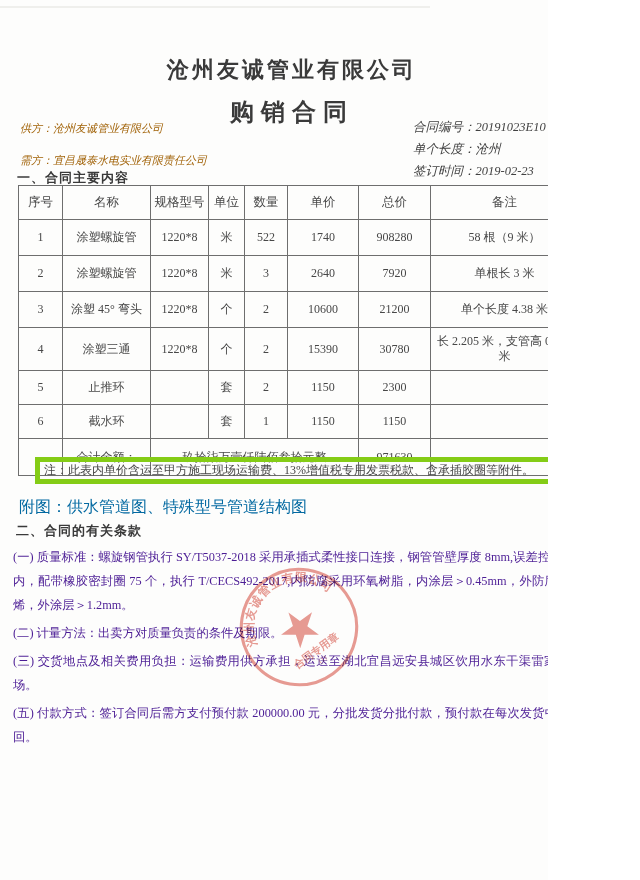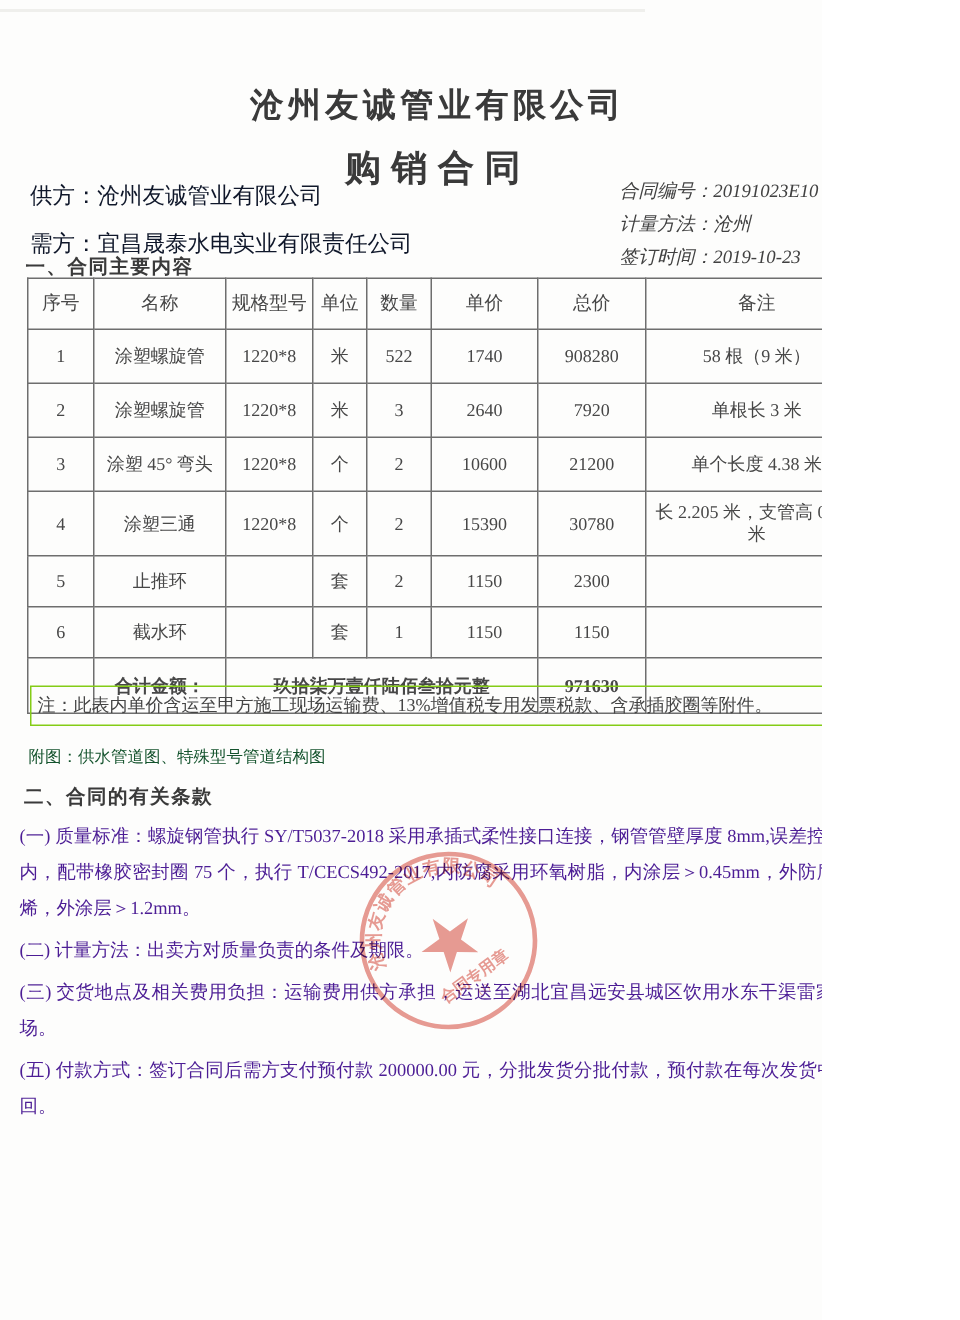--- a/index.html
+++ b/index.html
@@ -14,21 +14,21 @@
   
   .artifact-top-line { position:absolute; top:6px; left:0; width:430px; height:2px; background:#efefec; }
   .artifact-box1 { position:absolute; top:0; left:551px; width:46px; height:12px; background:#f5f5f2; }
   .artifact-box2 { position:absolute; top:0; left:618px; width:22px; height:15px; background:#f3f3f0; }
 
   .title1 { position:absolute; top:55px; left:0; width:584px; text-align:center;
             font-size:22px; font-weight:600; letter-spacing:3px; color:#3a3a3a; }
   .title2 { position:absolute; top:96px; left:0; width:584px; text-align:center;
             font-size:24px; font-weight:600; letter-spacing:7px; color:#3a3a3a; }
 
-  .meta-line { position:absolute; font-size:15px; white-space:nowrap; color:#0f172a; }
+  .meta-line { position:absolute; font-size:11px; white-space:nowrap; color:#a16207;font-style:italic; }
   .supplier-line { top:121px; left:20px; }
   .buyer-line    { top:153px; left:20px; }
   .meta-right { position:absolute; top:116px; left:413px; font-size:12.5px; line-height:22px; color:#414141; }
   .meta-right div { white-space:nowrap;font-style:italic; }
 
   .sec-heading { position:absolute; font-size:13px; font-weight:600; color:#3a3a3a; letter-spacing:1px; }
   .sec1 { top:169px; left:17px; }
   .sec2 { top:522px; left:16px; }
 
   table.items {
@@ -37,31 +37,31 @@
     font-size:12px; color:#474747;
   }
   table.items th, table.items td {
     border:1px solid #6e6e6e; text-align:center; vertical-align:middle;
     padding:1px 2px; overflow:hidden;
   }
   table.items th { font-weight:normal; font-size:12.5px; height:31px; }
   table.items td { height:33px; }
   tr.row-4 td { height:40px; }
   tr.row-5 td, tr.row-6 td { height:31px; }
-  tr.total-row td { height:34px;font-weight:bold; }
+  tr.total-row td { height:34px; }
   td.col-remark { line-height:15px; }
   col.c-seq{width:44px} col.c-name{width:88px} col.c-spec{width:58px} col.c-unit{width:36px}
   col.c-qty{width:43px} col.c-price{width:71px} col.c-total{width:72px} col.c-remark{width:148px}
 
   .note-box {
-    position:absolute; top:457px; left:20px; width:560px; height:27px;
-    border:1px solid #84cc16; display:flex; align-items:center;
+    position:absolute; top:457px; left:35px; width:560px; height:27px;
+    border:5px solid #84cc16; display:flex; align-items:center;
     font-size:12px; color:#454545; padding:0 4px; box-sizing:border-box; white-space:nowrap;
   }
-  .attachment { position:absolute; top:497px; left:19px; font-size:11px; color:#14532d; white-space:nowrap; }
+  .attachment { position:absolute; top:497px; left:19px; font-size:16px; color:#0369a1; white-space:nowrap; }
 
   .clauses { position:absolute; top:545px; left:13px; width:594px; }
   .clause { font-size:12.3px; line-height:24px; margin:0 0 4px 0; color:#4c1d95;
             text-align:justify; }
   .clause.hang { padding-left:30px; text-indent:-30px; }
 
   
   .stamp { position:absolute; mix-blend-mode:multiply; pointer-events:none; }
   .stamp svg { display:block; width:100%; height:100%; }
   .stamp-buyer   { left:570px; top:333px; width:142px; height:142px; color:#d04a3e; opacity:.88; transform:rotate(-28deg); }
@@ -85,22 +85,22 @@
   <div class="artifact-box2"></div>
 
   <div class="title1">沧州友诚管业有限公司</div>
   <div class="title2">购销合同</div>
 
   <div class="meta-line supplier-line"><span>供方：</span><span>沧州友诚管业有限公司</span></div>
   <div class="meta-line buyer-line"><span>需方：</span><span>宜昌晟泰水电实业有限责任公司</span></div>
 
   <div class="meta-right">
     <div><span>合同编号：</span><span>20191023E10</span></div>
-    <div><span>计量方法：</span><span>沧州</span></div>
-    <div><span>签订时间：</span><span>2019-10-23</span></div>
+    <div><span>单个长度：</span><span>沧州</span></div>
+    <div><span>签订时间：</span><span>2019-02-23</span></div>
   </div>
 
   <div class="sec-heading sec1">一、合同主要内容</div>
 
   <table class="items">
     <colgroup>
       <col class="c-seq">
         <col class="c-name">
         <col class="c-spec">
         <col class="c-unit">

